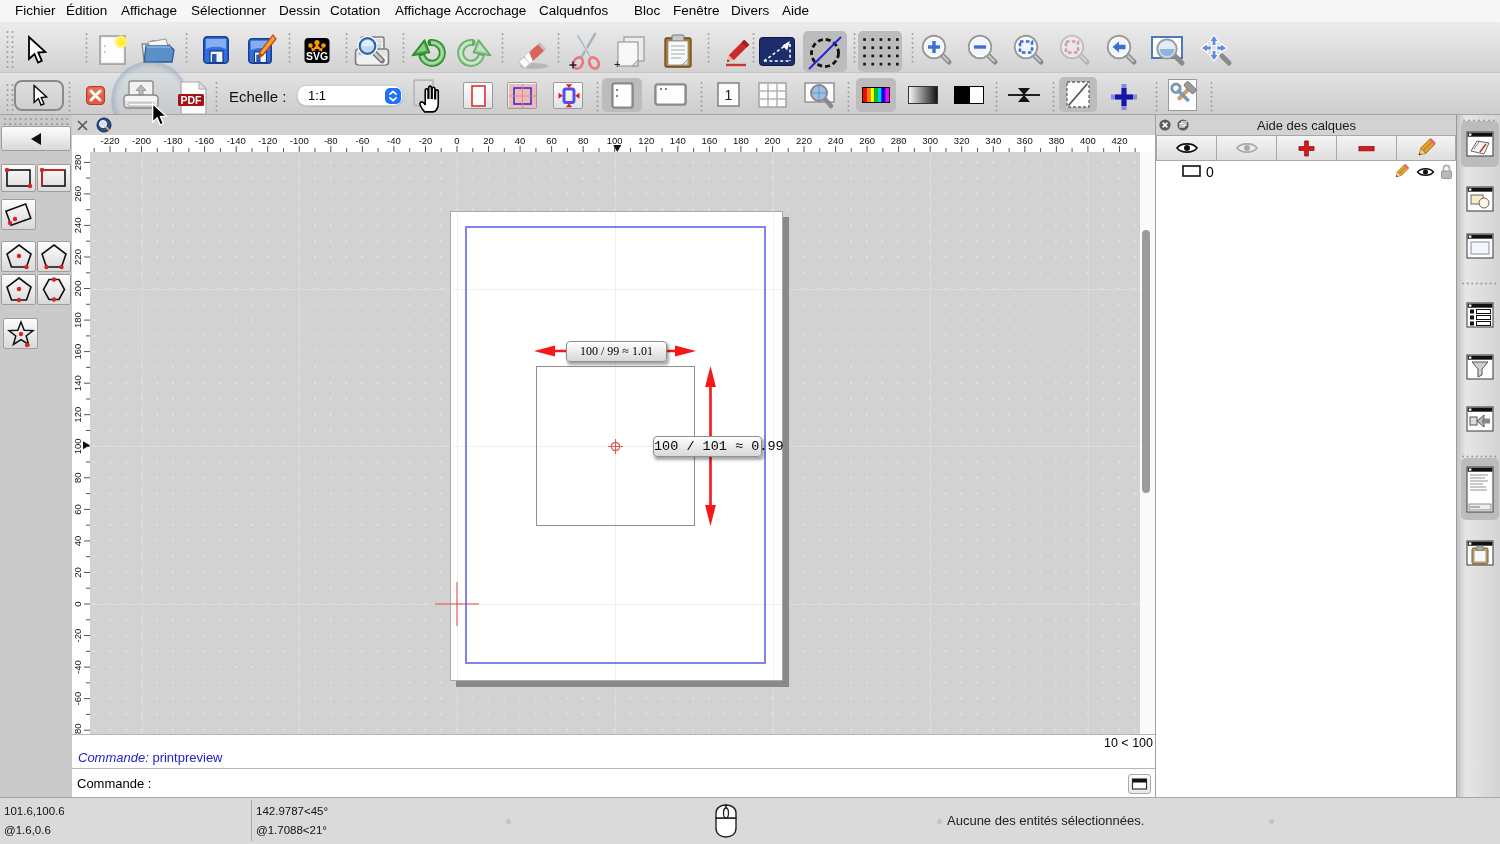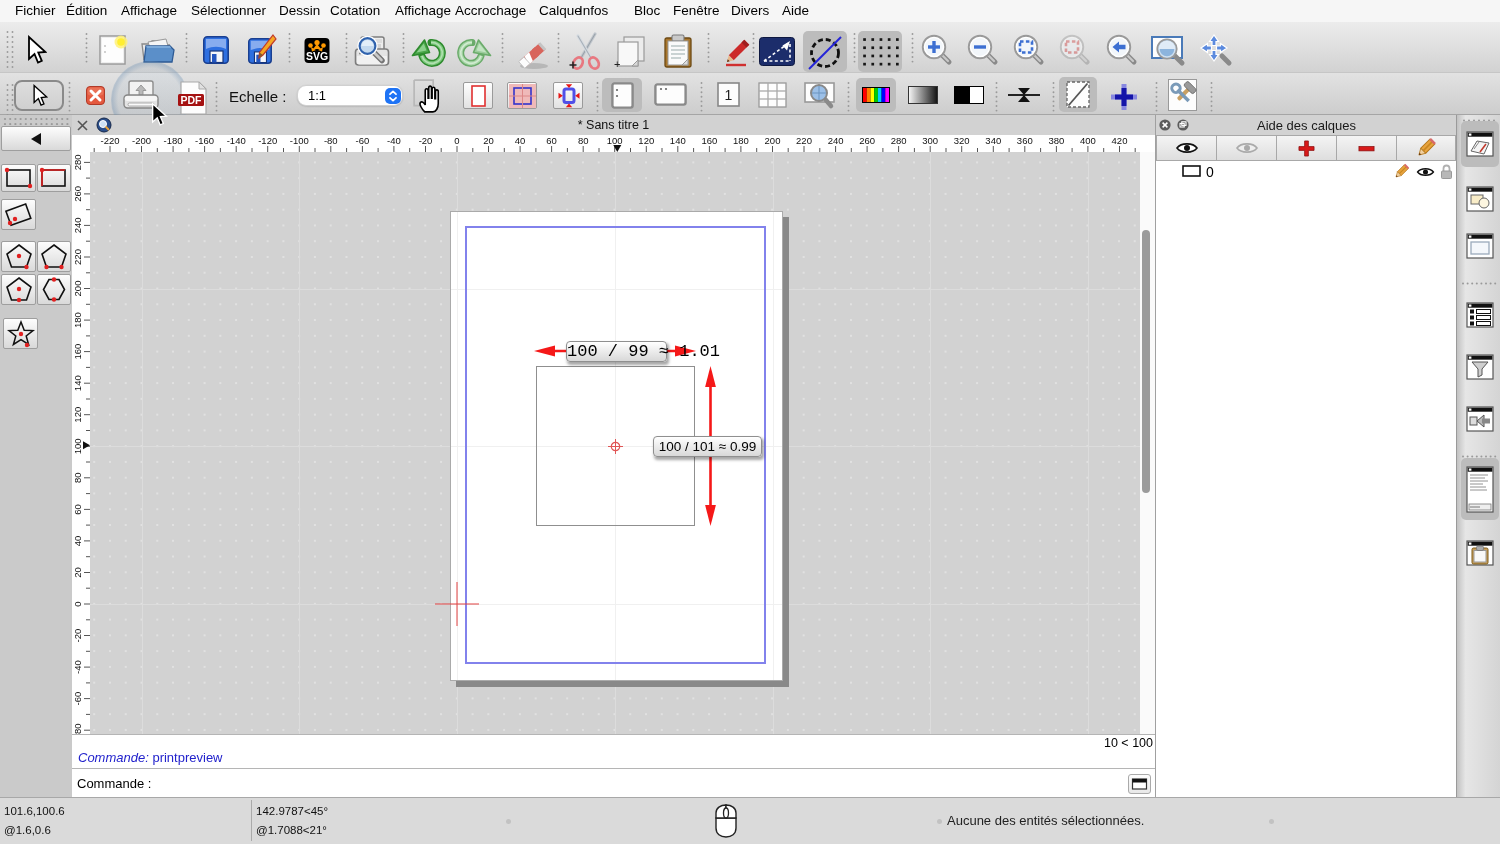--- a/index.html
+++ b/index.html
@@ -790,21 +790,20 @@
   </div>
   <div class="abs" style="left:72px;top:115px;width:1083px;height:20px;background:#d2d2d2">
     <svg style="position:absolute;left:4px;top:4px" width="14" height="13">
       <path d="M 2 2 L 11 11 M 11 2 L 2 11" stroke="#555" stroke-width="1.6"></path>
     </svg>
     <svg style="position:absolute;left:24px;top:2px" width="16" height="16">
       <circle cx="8" cy="8" r="7" fill="#2a4e8a" stroke="#16284a" stroke-width="1"></circle>
       <circle cx="7" cy="7" r="3.5" fill="#cfe2f4" stroke="#fff" stroke-width="1"></circle>
       <line x1="9.5" y1="9.5" x2="13" y2="13" stroke="#e8a33d" stroke-width="2"></line>
     </svg>
-    <div style="position:absolute;left:0;top:3px;width:100%;text-align:center;font-size:12.5px;color:#111">* Sans titre 1</div>
   </div>
   <div class="abs" style="left:72px;top:135px;width:1068px;height:17px;background:#fff">
     <svg width="1068" height="17" style="position:absolute;left:0;top:0">
       <line x1="22.2" y1="13" x2="22.2" y2="17" stroke="#555" stroke-width="1"></line>
       <line x1="38.0" y1="11" x2="38.0" y2="17" stroke="#555" stroke-width="1"></line>
       <text x="38.0" y="9" font-size="9.5" fill="#111" text-anchor="middle" font-family="Liberation Sans, sans-serif">-220</text>
       <line x1="53.8" y1="13" x2="53.8" y2="17" stroke="#555" stroke-width="1"></line>
       <line x1="69.5" y1="11" x2="69.5" y2="17" stroke="#555" stroke-width="1"></line>
       <text x="69.5" y="9" font-size="9.5" fill="#111" text-anchor="middle" font-family="Liberation Sans, sans-serif">-200</text>
       <line x1="85.3" y1="13" x2="85.3" y2="17" stroke="#555" stroke-width="1"></line>
@@ -996,22 +995,22 @@
     <svg style="position:absolute;left:442px;top:191px" width="166" height="16">
       <line x1="20" y1="8" x2="146" y2="8" stroke="#f51818" stroke-width="2.6"></line>
       <path d="M 2 8 L 23 2.6 L 23 13.4 Z" fill="#f51818"></path>
       <path d="M 164 8 L 143 2.6 L 143 13.4 Z" fill="#f51818"></path>
     </svg>
     <svg style="position:absolute;left:612px;top:212px" width="17" height="164">
       <line x1="8.5" y1="20" x2="8.5" y2="144" stroke="#f51818" stroke-width="2.6"></line>
       <path d="M 8.5 2 L 3.1 23 L 13.9 23 Z" fill="#f51818"></path>
       <path d="M 8.5 162 L 3.1 141 L 13.9 141 Z" fill="#f51818"></path>
     </svg>
-    <div style="position:absolute;border:1px solid #8f8f8f;border-radius:4px;background:linear-gradient(#ffffff,#d8d8d8);box-shadow:1.5px 2.5px 3px rgba(0,0,0,.35);font-size:17px;color:#000;text-align:center;box-sizing:border-box;font-family:Liberation Mono, monospace;line-height:19px;white-space:nowrap;left:476px;top:188.5px;width:101px;height:21px">100 / 99 ≈ 1.01</div>
-    <div style="position:absolute;border:1px solid #8f8f8f;border-radius:4px;background:linear-gradient(#ffffff,#d8d8d8);box-shadow:1.5px 2.5px 3px rgba(0,0,0,.35);font-size:13.5px;color:#000;text-align:center;box-sizing:border-box;font-family:Liberation Sans, sans-serif;line-height:19px;white-space:nowrap;left:563px;top:284px;width:109px;height:21px">100 / 101 ≈ 0.99</div>
+    <div style="position:absolute;border:1px solid #8f8f8f;border-radius:4px;background:linear-gradient(#ffffff,#d8d8d8);box-shadow:1.5px 2.5px 3px rgba(0,0,0,.35);font-size:12px;color:#000;text-align:center;box-sizing:border-box;font-family:Liberation Serif, serif;line-height:19px;white-space:nowrap;left:476px;top:188.5px;width:101px;height:21px">100 / 99 ≈ 1.01</div>
+    <div style="position:absolute;border:1px solid #8f8f8f;border-radius:4px;background:linear-gradient(#ffffff,#d8d8d8);box-shadow:1.5px 2.5px 3px rgba(0,0,0,.35);font-size:13.5px;color:#000;text-align:center;box-sizing:border-box;font-family:Liberation Mono, monospace;line-height:19px;white-space:nowrap;left:563px;top:284px;width:109px;height:21px">100 / 101 ≈ 0.99</div>
     <svg style="position:absolute;left:345px;top:430px" width="44" height="44">
       <line x1="0" y1="22" x2="44" y2="22" stroke="#e04040" stroke-width="1"></line>
       <line x1="22" y1="0" x2="22" y2="44" stroke="#e04040" stroke-width="1"></line>
     </svg>
   </div>
   <div class="abs" style="left:1140px;top:152px;width:15px;height:582px;background:#fafafa">
     <div style="position:absolute;left:2px;top:78px;width:8px;height:263px;background:#9b9b9b;border-radius:4px"></div>
   </div>
   <div class="abs" style="left:72px;top:734px;width:1083px;height:14px;background:#fff;border-top:1px solid #b5b5b5;box-sizing:border-box">
     <div style="position:absolute;right:2px;top:0.5px;font-size:12.5px;color:#000">10 &lt; 100</div>

